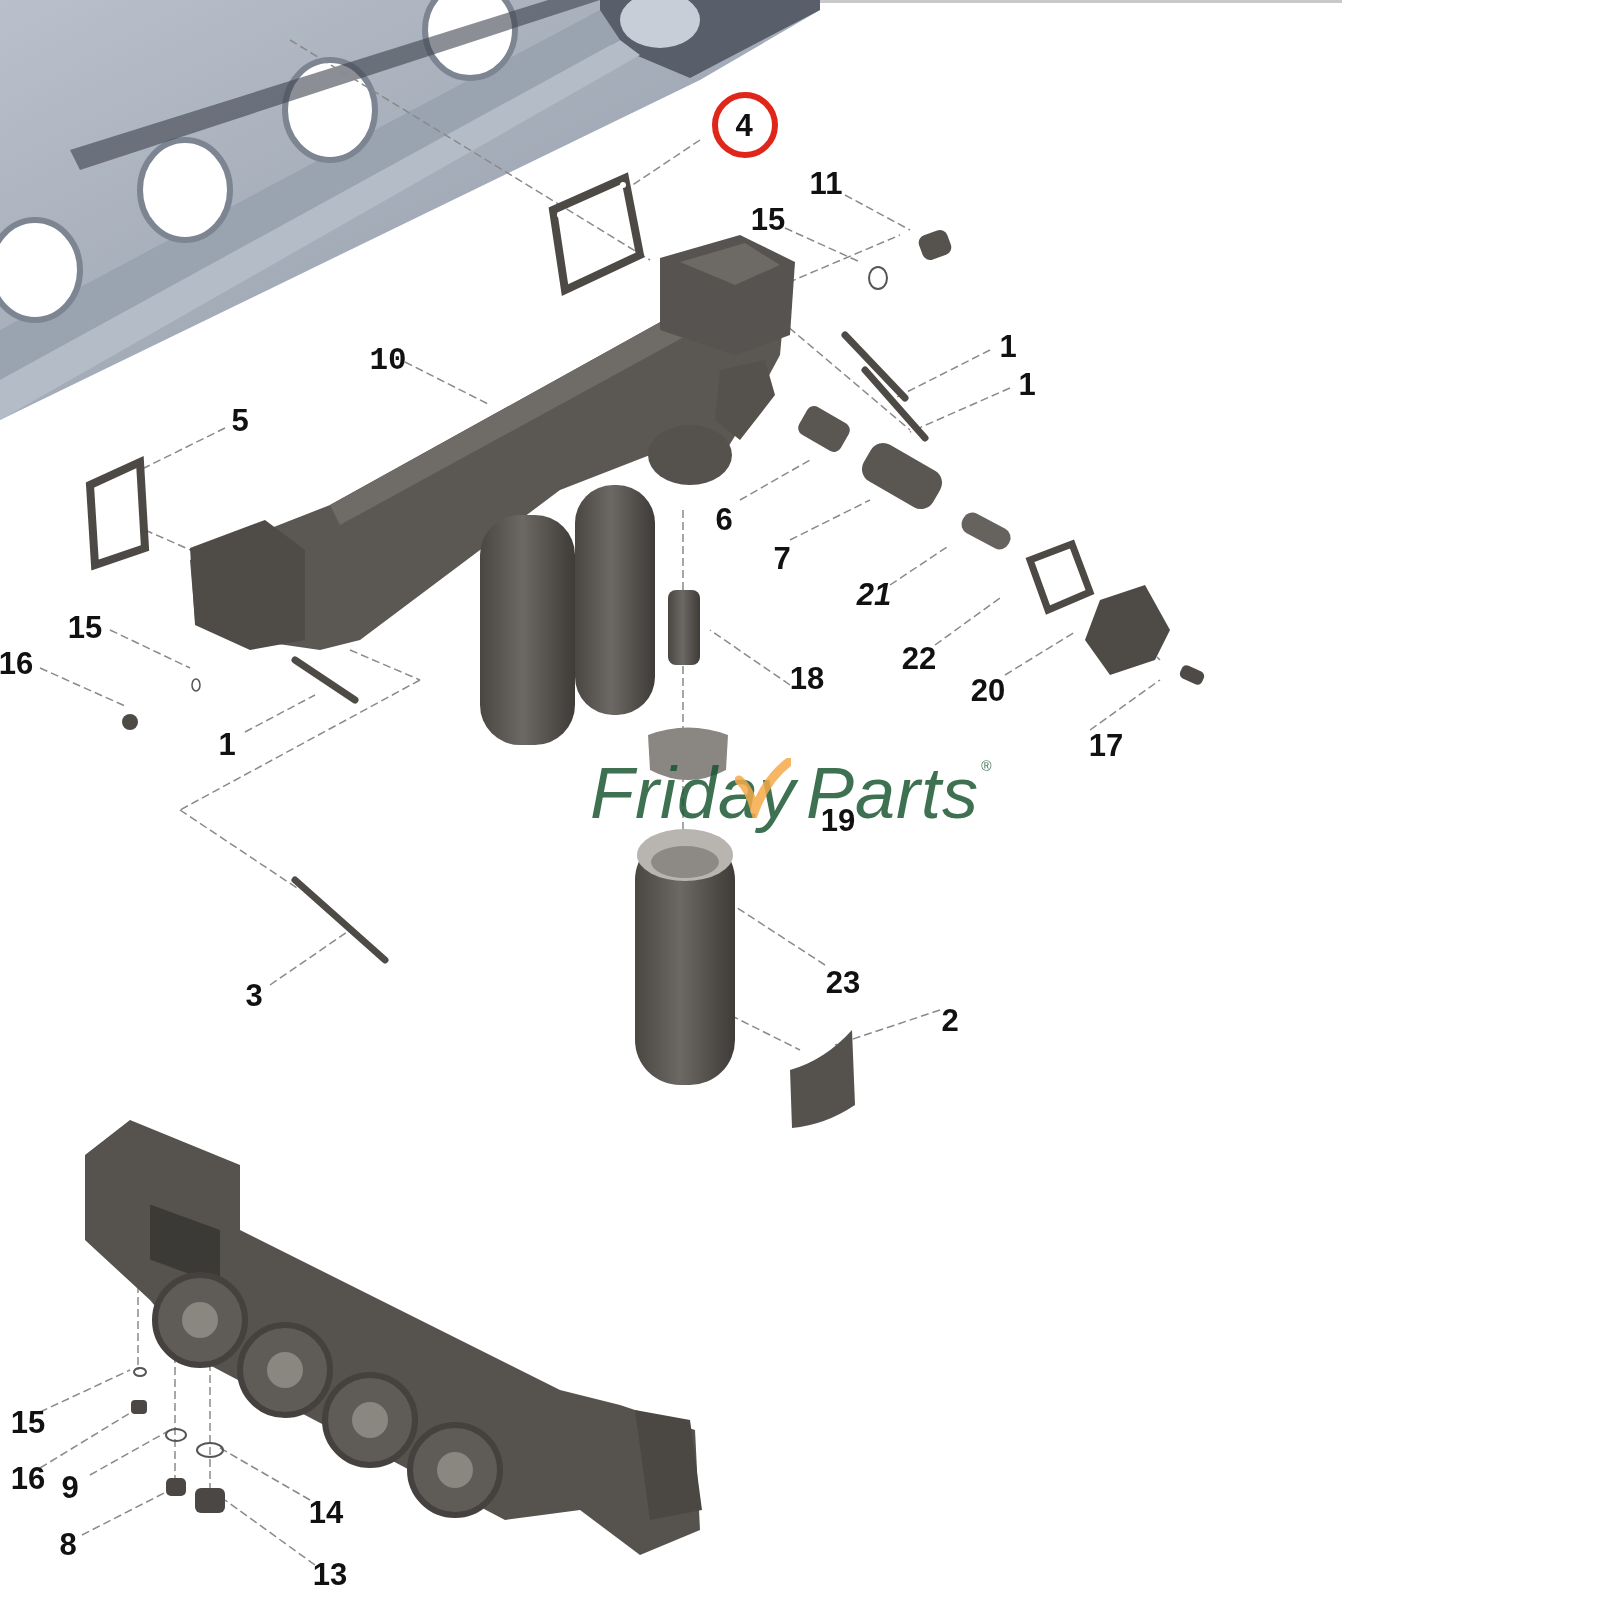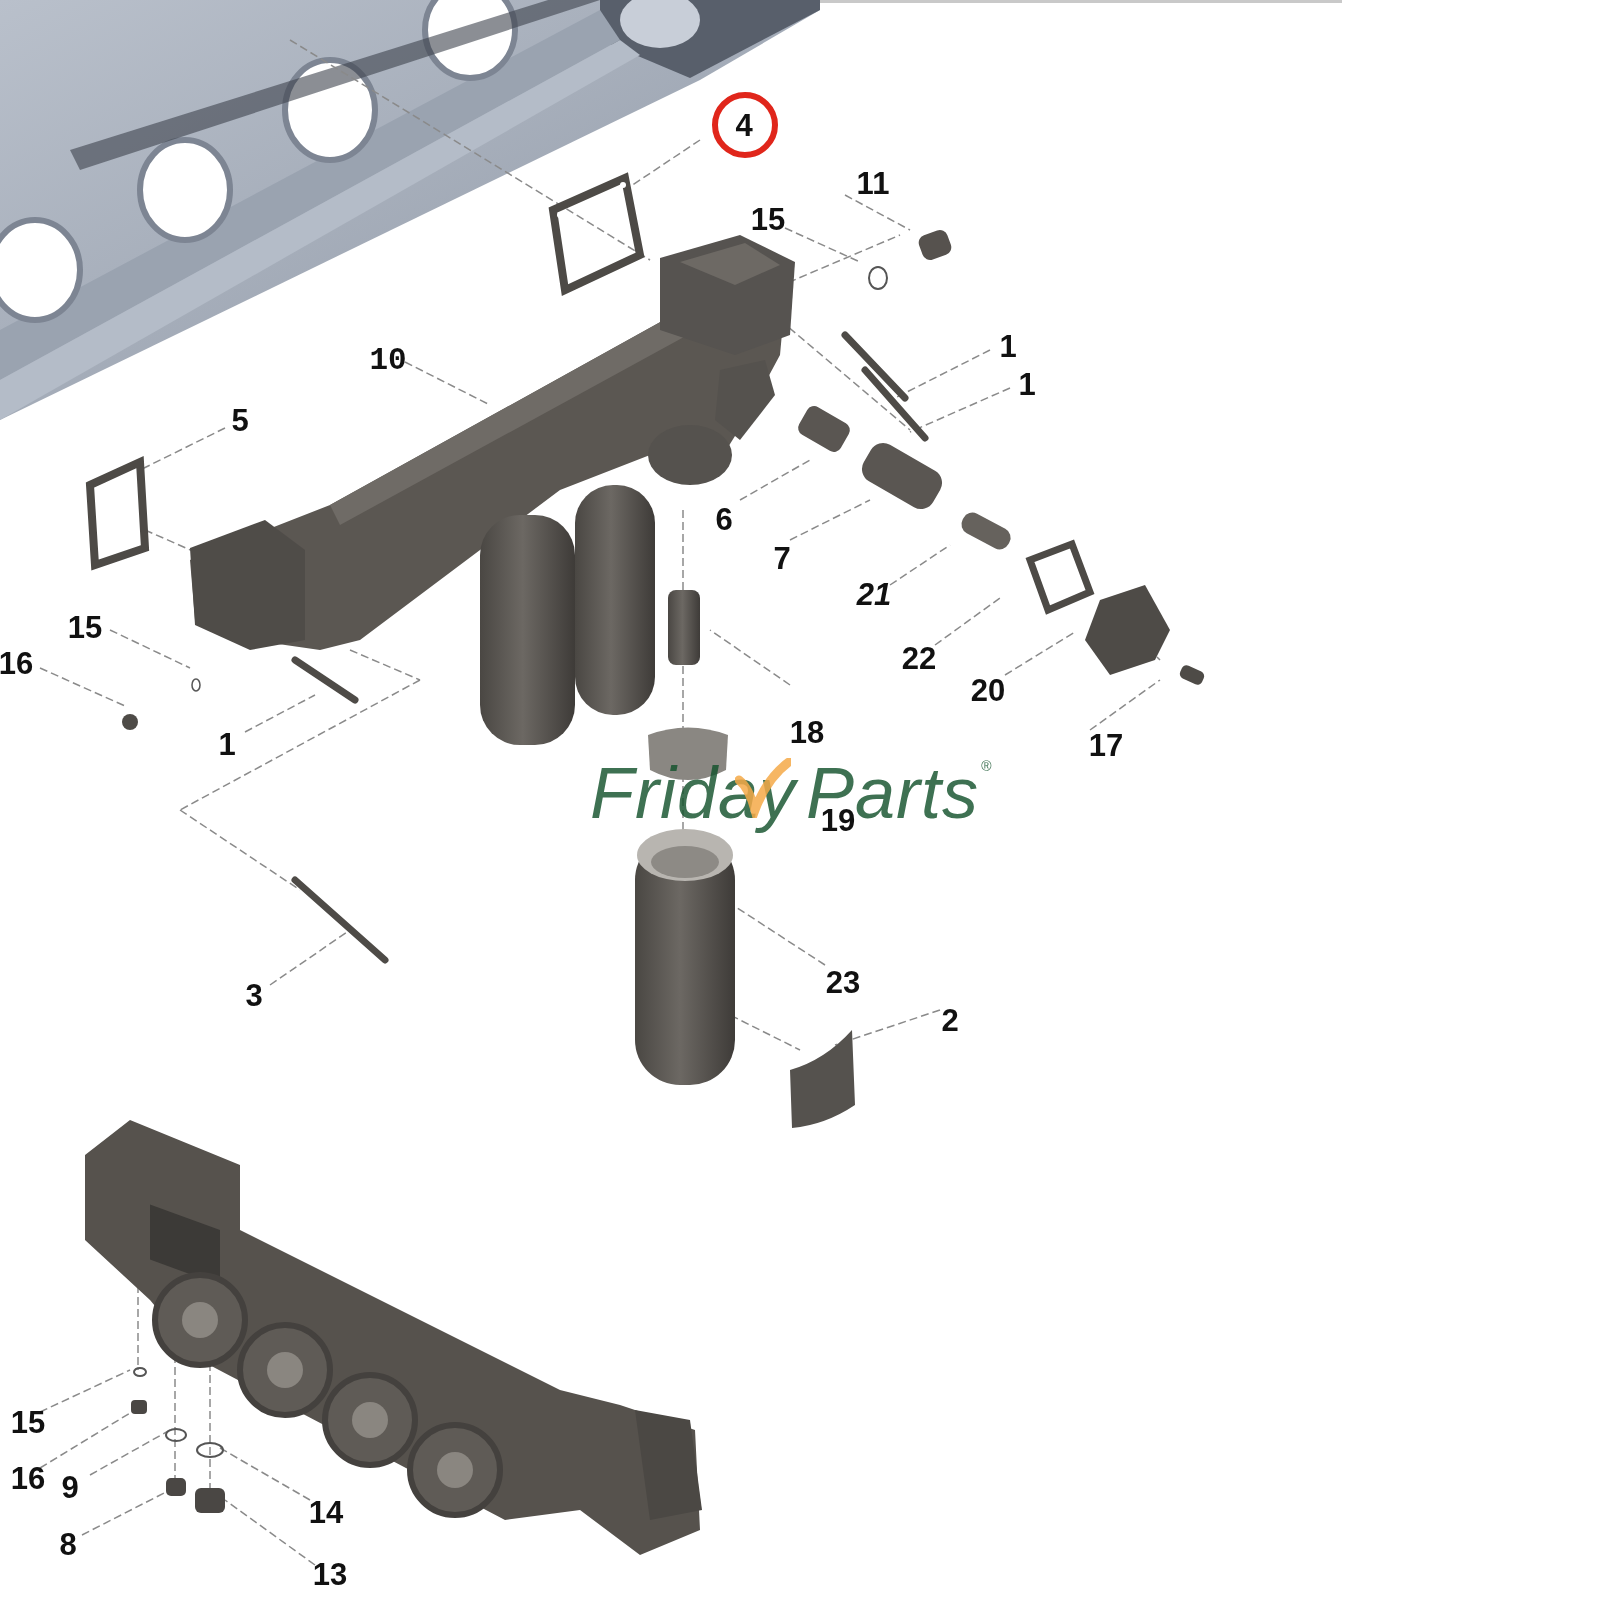--- a/index.html
+++ b/index.html
@@ -158,33 +158,33 @@
       <ellipse cx="210" cy="1450" rx="13" ry="7" fill="none" stroke="#555" stroke-width="2"></ellipse>
       <rect x="166" y="1478" width="20" height="18" rx="5" fill="#4a4744"></rect>
       <rect x="195" y="1488" width="30" height="25" rx="6" fill="#4a4744"></rect>
     </g>
   </svg>
 
   <div class="highlight-ring" style="left:712px; top:92px; width:66px; height:66px;"></div>
 
   <div id="callouts">
       <div class="callout" style="left: 744px; top: 125px;">4</div>
-      <div class="callout" style="left: 826px; top: 183px; margin-left: 47px;">11</div>
+      <div class="callout" style="left: 826px; top: 183px;">11</div>
       <div class="callout" style="left: 768px; top: 219px;">15</div>
       <div class="callout" style="left: 1008px; top: 346px;">1</div>
       <div class="callout" style="left: 1027px; top: 384px;">1</div>
       <div class="callout" style="left: 388px; top: 360px; font-family: Liberation Mono, monospace;">10</div>
       <div class="callout" style="left: 240px; top: 420px;">5</div>
       <div class="callout" style="left: 724px; top: 519px;">6</div>
       <div class="callout" style="left: 782px; top: 558px;">7</div>
       <div class="callout" style="left: 874px; top: 594px; font-style: italic;">21</div>
       <div class="callout" style="left: 919px; top: 658px;">22</div>
       <div class="callout" style="left: 988px; top: 690px;">20</div>
       <div class="callout" style="left: 1106px; top: 745px;">17</div>
-      <div class="callout" style="left: 807px; top: 732px; text-align: right;">18</div>
+      <div class="callout" style="left: 807px; top: 678px; text-align: right;">18</div>
       <div class="callout" style="left: 829px; top: 820px; margin-left: 9px;">19</div>
       <div class="callout" style="left: 85px; top: 627px;">15</div>
       <div class="callout" style="left: 16px; top: 663px;">16</div>
       <div class="callout" style="left: 227px; top: 744px;">1</div>
       <div class="callout" style="left: 254px; top: 995px;">3</div>
       <div class="callout" style="left: 843px; top: 982px;">23</div>
       <div class="callout" style="left: 950px; top: 1020px;">2</div>
       <div class="callout" style="left: 28px; top: 1422px;">15</div>
       <div class="callout" style="left: 28px; top: 1478px;">16</div>
       <div class="callout" style="left: 70px; top: 1487px;">9</div>

